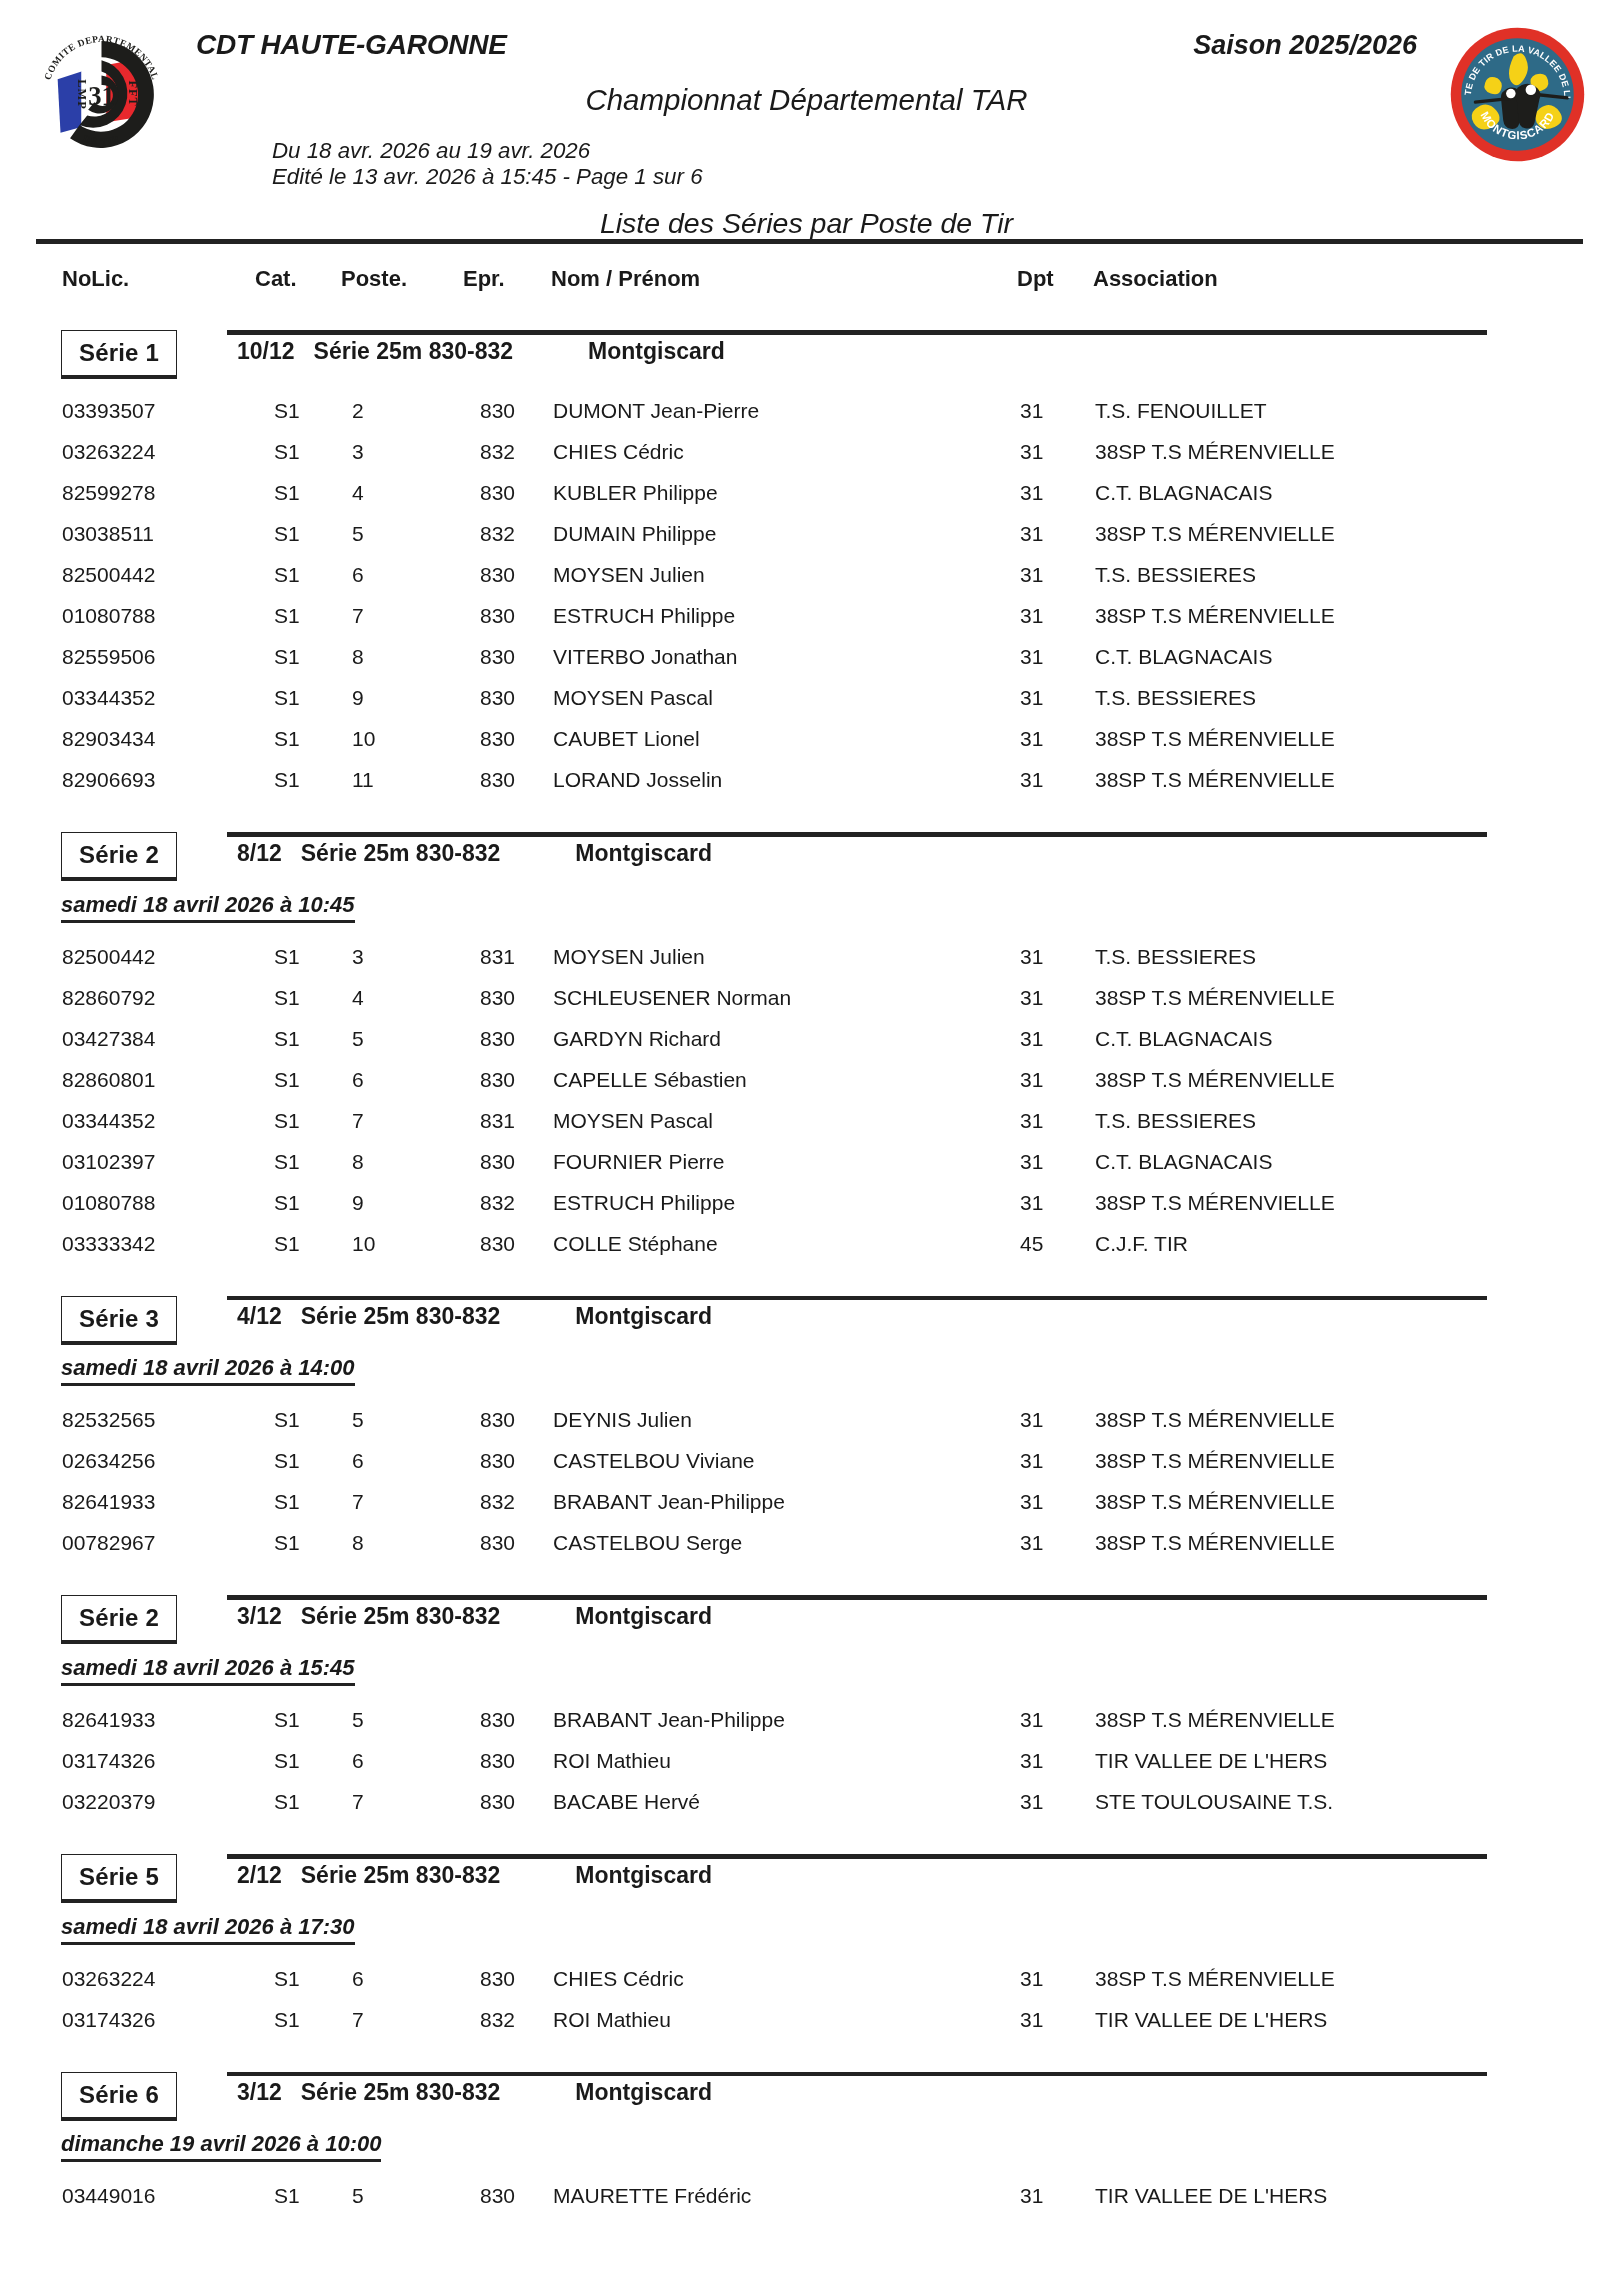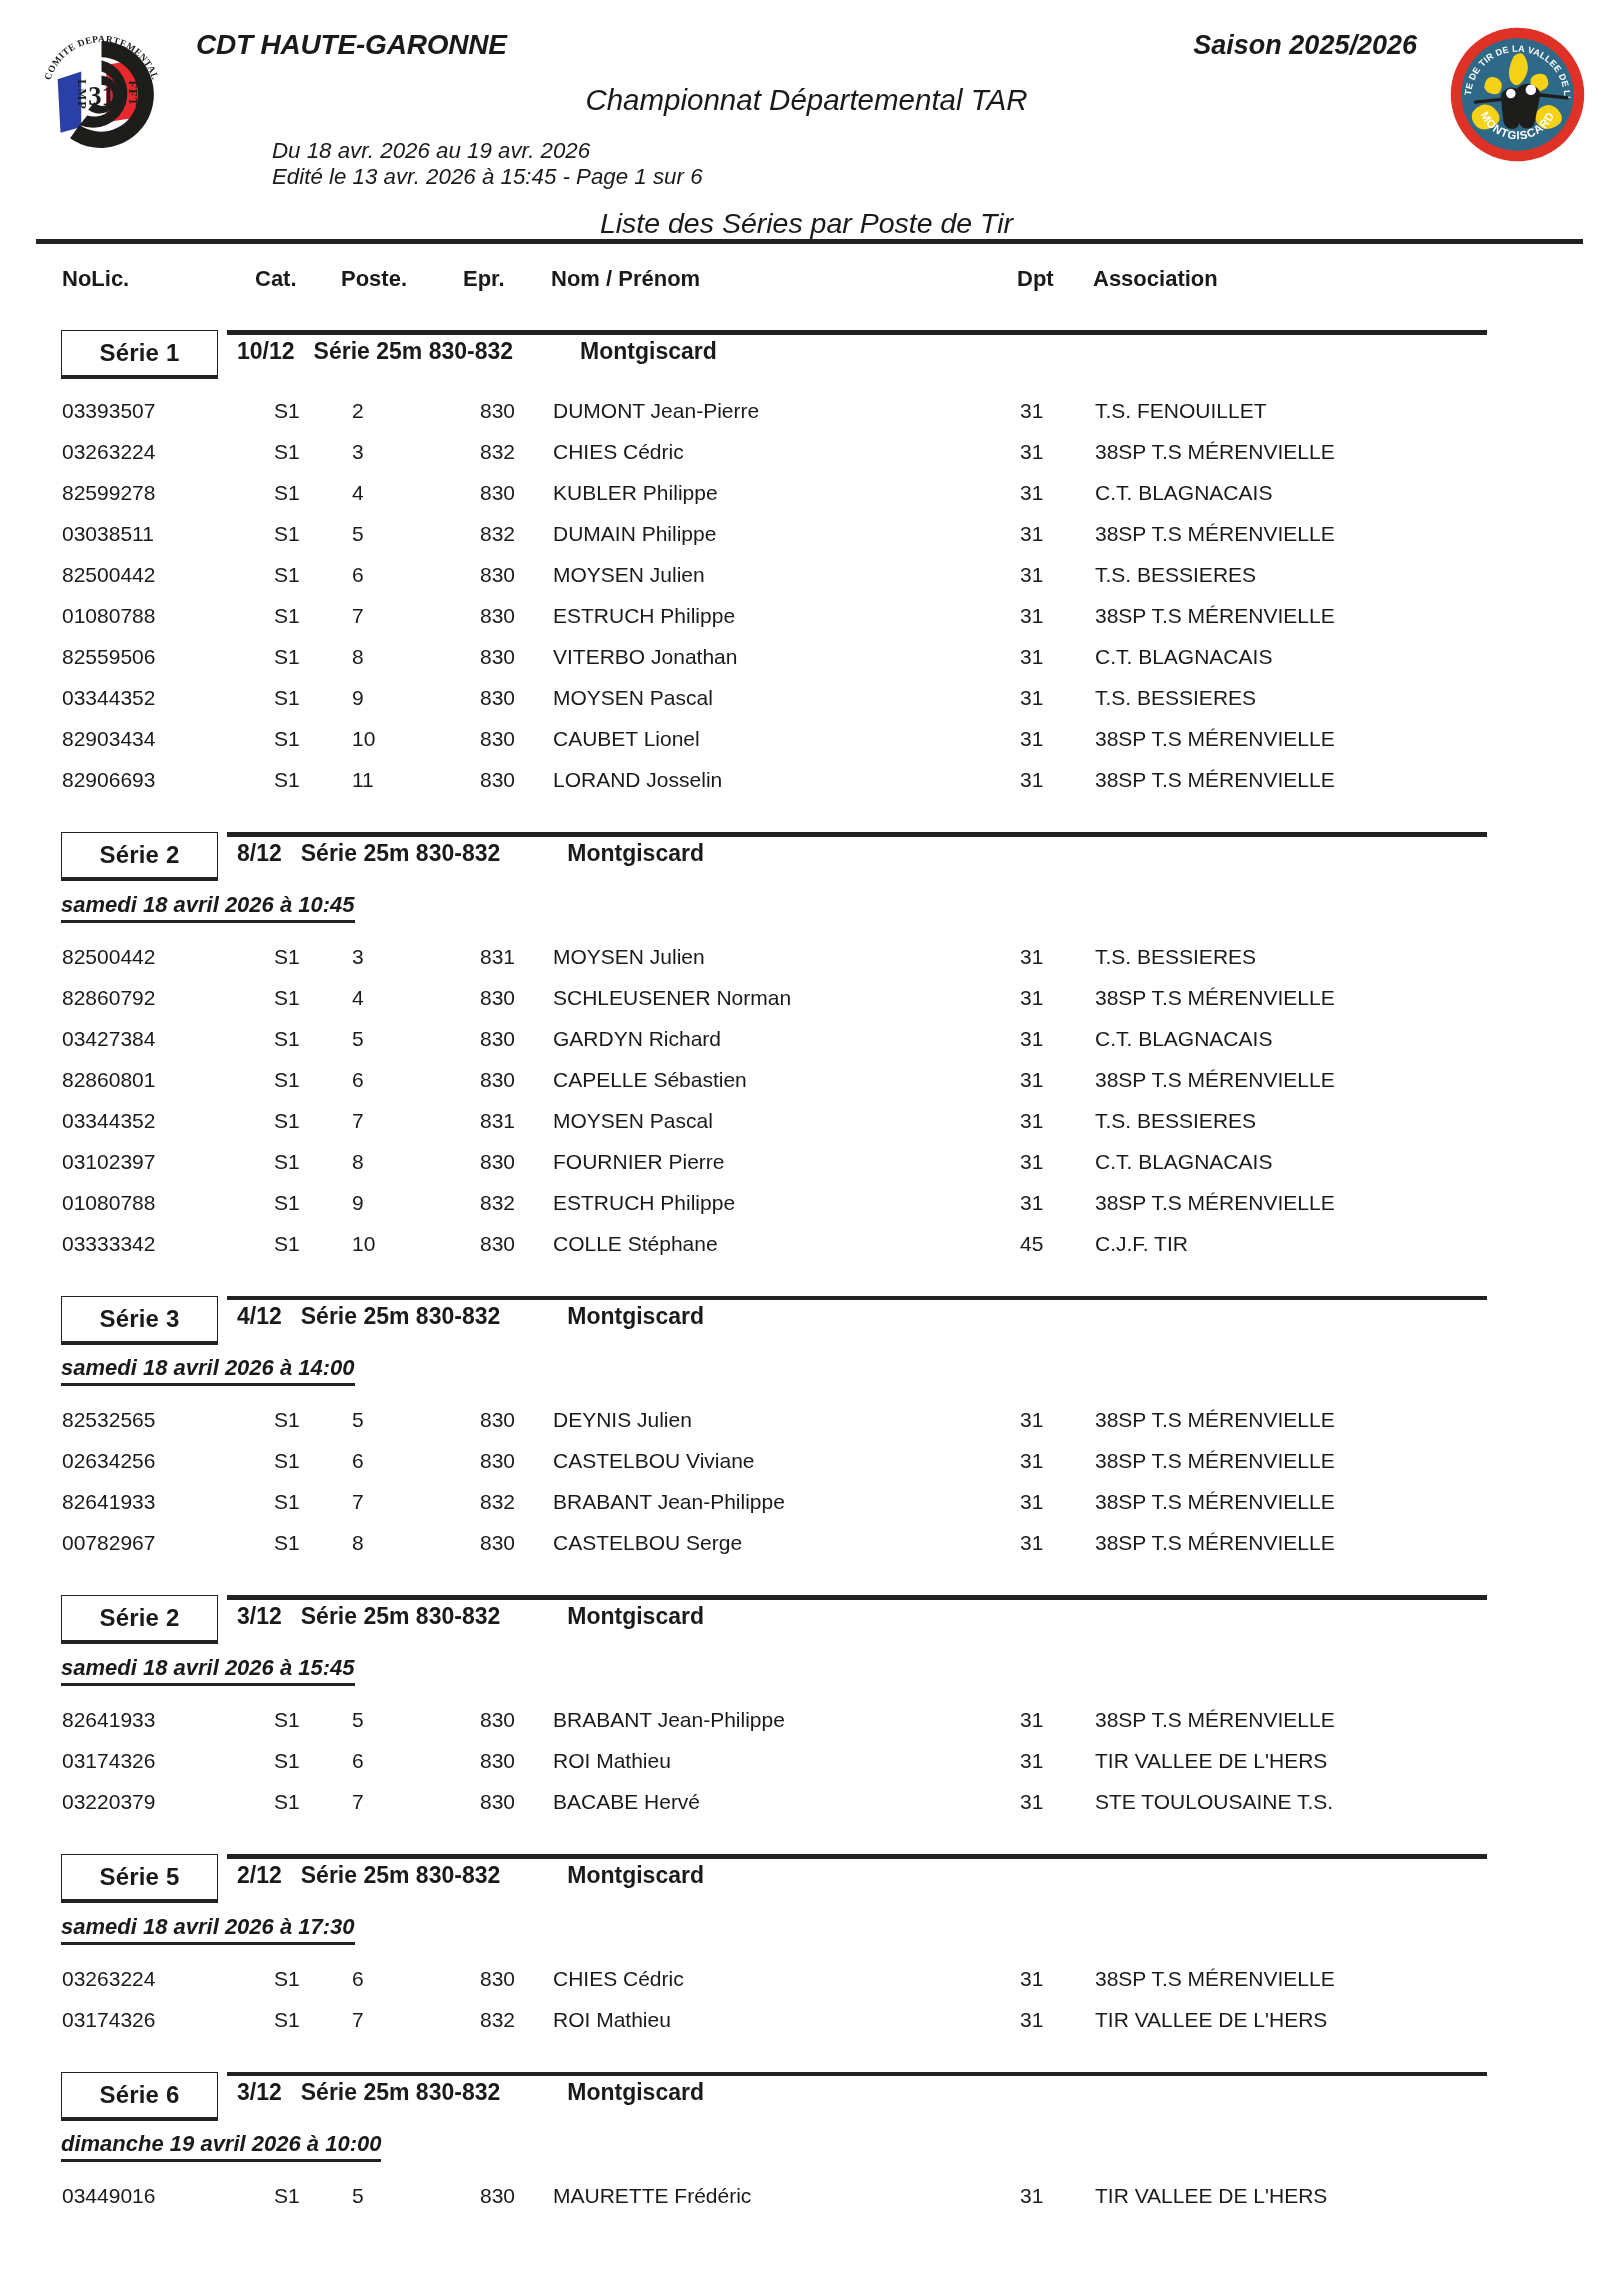--- a/index.html
+++ b/index.html
@@ -135,21 +135,21 @@
 
   .serie-head {
     position: relative;
     height: 57px;
     margin-top: 20px;
   }
   .serie-badge {
     position: absolute;
     left: 61px;
     top: 2.9px;
-    width: 157px;
+    width: 116px;
     height: 49px;
     box-sizing: border-box;
     border: 1.9px solid #222222;
     border-bottom-width: 4.3px;
     display: flex;
     align-items: center;
     justify-content: center;
   }
   .serie-badge span {
     font-size: 24px;
@@ -166,21 +166,21 @@
   }
   .serie-info {
     position: absolute;
     left: 237px;
     top: 10.5px;
     font-size: 23px;
     font-weight: 700;
     white-space: nowrap;
   }
   .serie-info .count  { margin-right: 19px; }
-  .serie-info .label  { margin-right: 0; }
+  .serie-info .label  { margin-right: 8px; }
   .serie-info .club   { margin-left: 67px; }
 
   .serie-date {
     position: relative;
     margin-top: 5.7px;
     margin-left: 61px;
     height: 38px;
   }
   .serie-date span {
     font-size: 22px;

